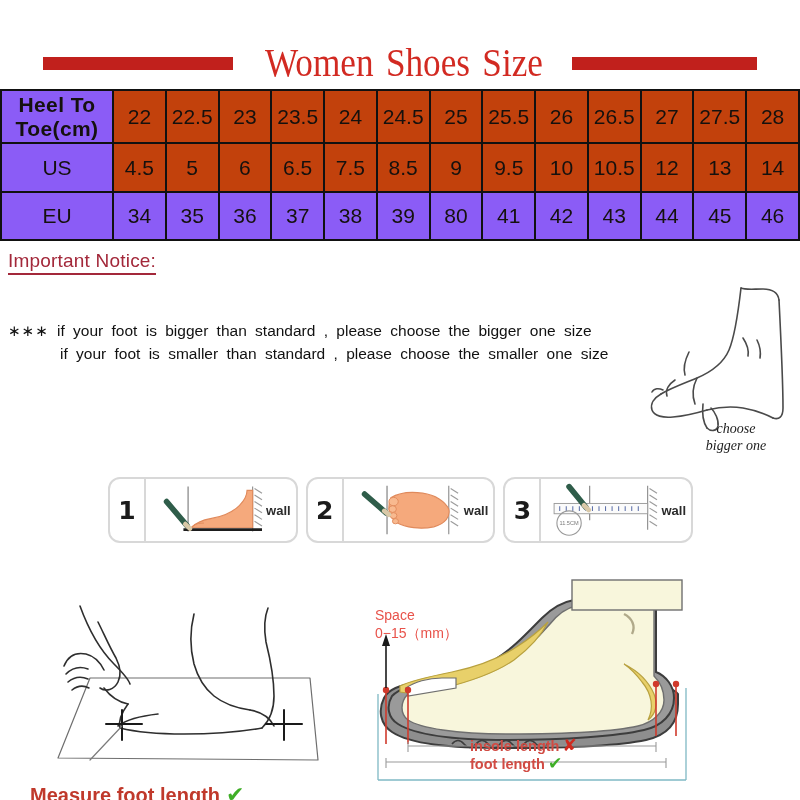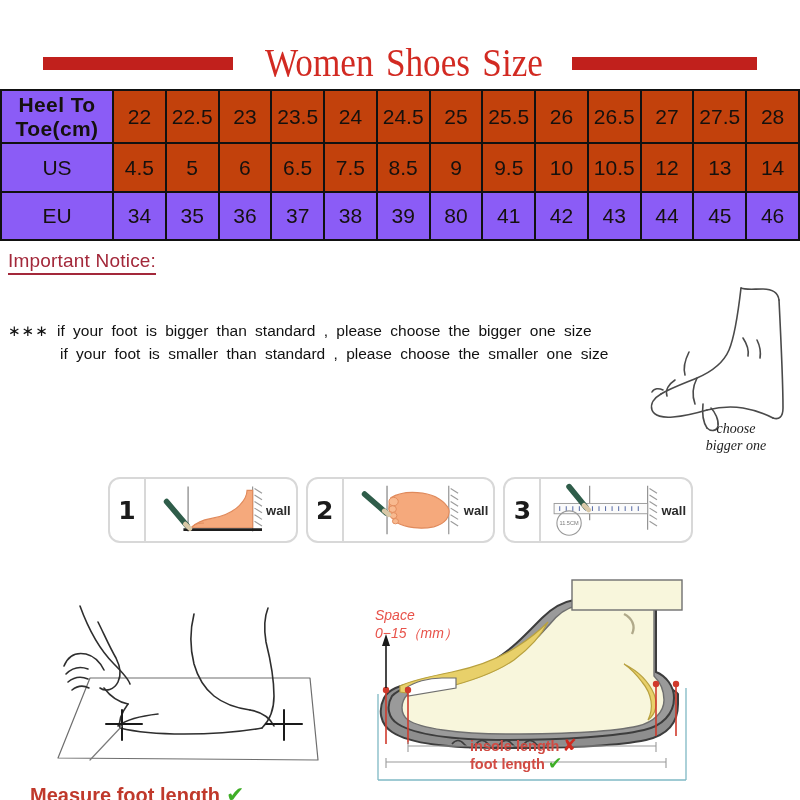--- a/index.html
+++ b/index.html
@@ -69,21 +69,21 @@
   
   #measure-panel{position:absolute;left:18px;top:578px;width:330px;height:210px;}
   #measure-caption{position:absolute;left:30px;top:738px;
                    font-size:20px;font-weight:700;color:#c0392b;
                    white-space:nowrap;margin-top:44px;}
   #measure-check{color:#3fae27;font-size:22px;margin-left:6px;font-weight:700;}
 
   
   #shoe-panel{position:absolute;left:356px;top:576px;width:444px;height:216px;}
   #space-label{position:absolute;left:375px;top:606px;color:#e8524a;
-               font-size:14px;line-height:18px;white-space:nowrap;font-style:italic;}
+               font-size:14px;line-height:18px;white-space:nowrap;}
   #shoe-legend{position:absolute;left:470px;top:737px;width:300px;
                font-size:14.5px;font-weight:700;color:#d14b43;line-height:18px;}
   .legend-row{white-space:nowrap;}
   .mark-ok{color:#3fae27;font-size:17px;margin-left:3px;}
   .mark-no{color:#cf2b20;font-size:17px;font-weight:800;margin-left:3px;}
 </style>
 </head>
 <body>
 
 <div id="title-bar">

